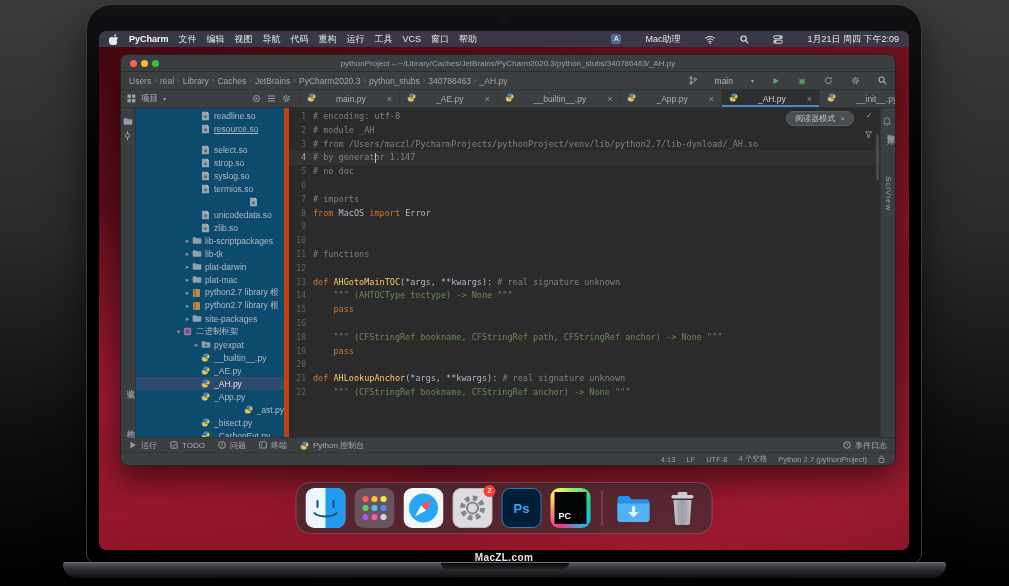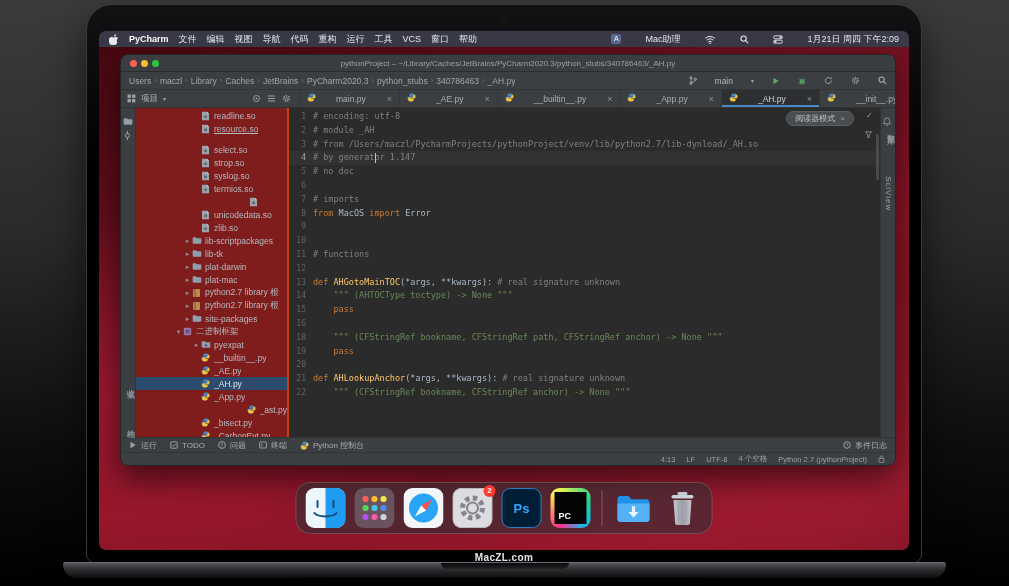--- a/index.html
+++ b/index.html
@@ -54,21 +54,21 @@
 #tabs{display:flex;align-items:stretch}
 .tab{display:flex;align-items:center;gap:20px;padding:0 7px;color:#a7adb4;border-right:1px solid #333638;cursor:default;white-space:nowrap}
 .tab.active{background:#2d2f31;box-shadow:inset 0 -2px 0 #4a88c7;color:#ced3d9}
 .tab-close{color:#8c9197;font-size:9px;margin-left:1px}
 .main{flex:1;display:flex;min-height:0;background:#2b2b2b}
 .leftstrip,.rightstrip{width:15px;flex:none;background:#3c3f41;position:relative}
 .leftstrip{border-right:1px solid #313435}
 .rightstrip{border-left:1px solid #313435}
 .strip-ic{display:block;margin:4px auto 0;width:10px;height:10px}
 .vlabel{position:absolute;left:3px;writing-mode:vertical-rl;text-orientation:mixed;font-size:8px;color:#9aa0a6;letter-spacing:1px;display:block;white-space:nowrap}
-.tree{width:153px;flex:none;background:#7f1d1d;border-right:2px solid #c2410c;overflow:hidden;padding-top:1px}
+.tree{width:153px;flex:none;background:#0c4a6e;border-right:5px solid #c2410c;overflow:hidden;padding-top:1px}
 .trow{height:13px;display:flex;align-items:center;font-size:8.5px;color:#b4bac0;white-space:nowrap}
 .trow.sel{background:#2d4b6e;color:#dde2e8}
 .chev{width:9px;flex:none;font-size:7px;color:#8d9296;text-align:center;line-height:13px}
 .ticon{width:13px;flex:none;display:inline-flex;align-items:center}
 .tlabel{overflow:hidden;text-overflow:ellipsis}
 .editor{flex:1;min-width:0;position:relative;background:#2b2b2b;font-family:"DejaVu Sans Mono",monospace}
 #code{padding-top:2px}
 .crow{display:flex;height:13.8px;line-height:13.8px}
 .crow.caret{background:#323232}
 .cnum{width:24px;flex:none;text-align:right;padding-right:7px;font-size:8px;color:#606366}
@@ -162,21 +162,21 @@
           <span class="tl red"></span>
           <span class="tl yellow"></span>
           <span class="tl green"></span>
           <span class="wtitle">pythonProject – ~/Library/Caches/JetBrains/PyCharm2020.3/python_stubs/340786463/_AH.py</span>
         </div>
 
         <div class="navbar">
           <div id="crumbs">
               <span class="crumb">Users</span>
               <span class="crumb-sep">›</span>
-              <span class="crumb">maczl</span>
+              <span class="crumb">real</span>
               <span class="crumb-sep">›</span>
               <span class="crumb">Library</span>
               <span class="crumb-sep">›</span>
               <span class="crumb">Caches</span>
               <span class="crumb-sep">›</span>
               <span class="crumb">JetBrains</span>
               <span class="crumb-sep">›</span>
               <span class="crumb">PyCharm2020.3</span>
               <span class="crumb-sep">›</span>
               <span class="crumb">python_stubs</span>

